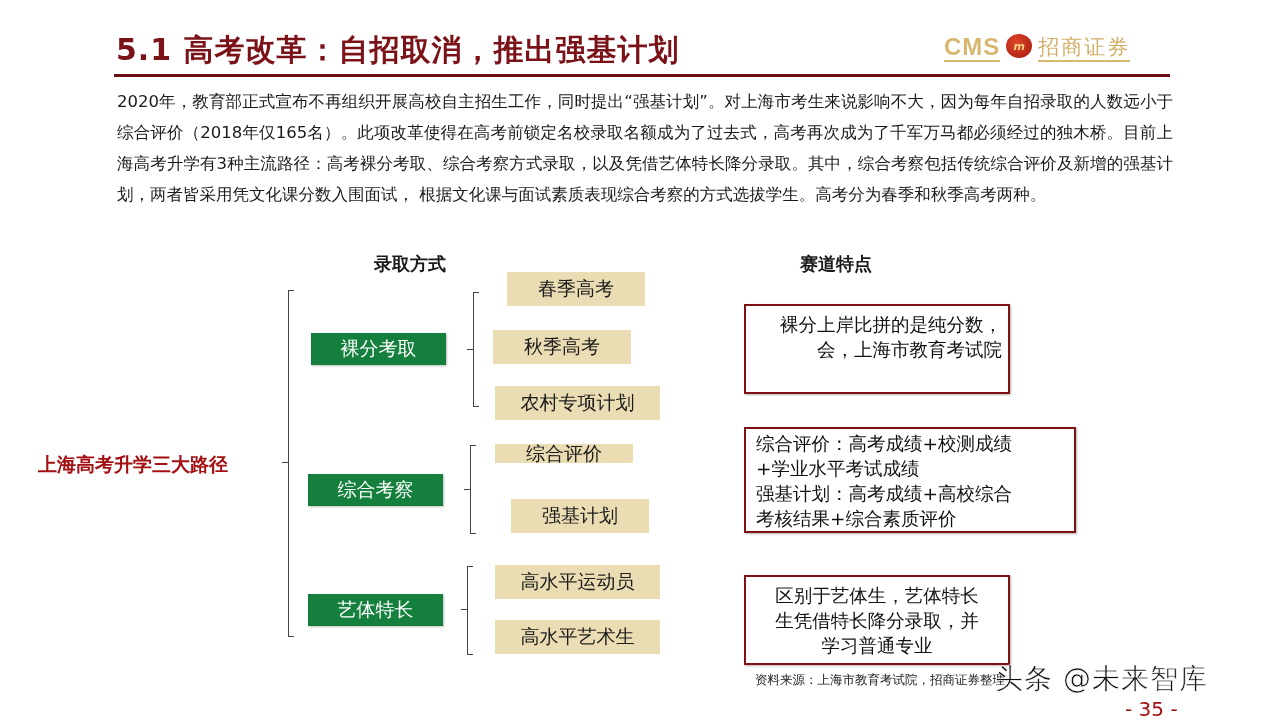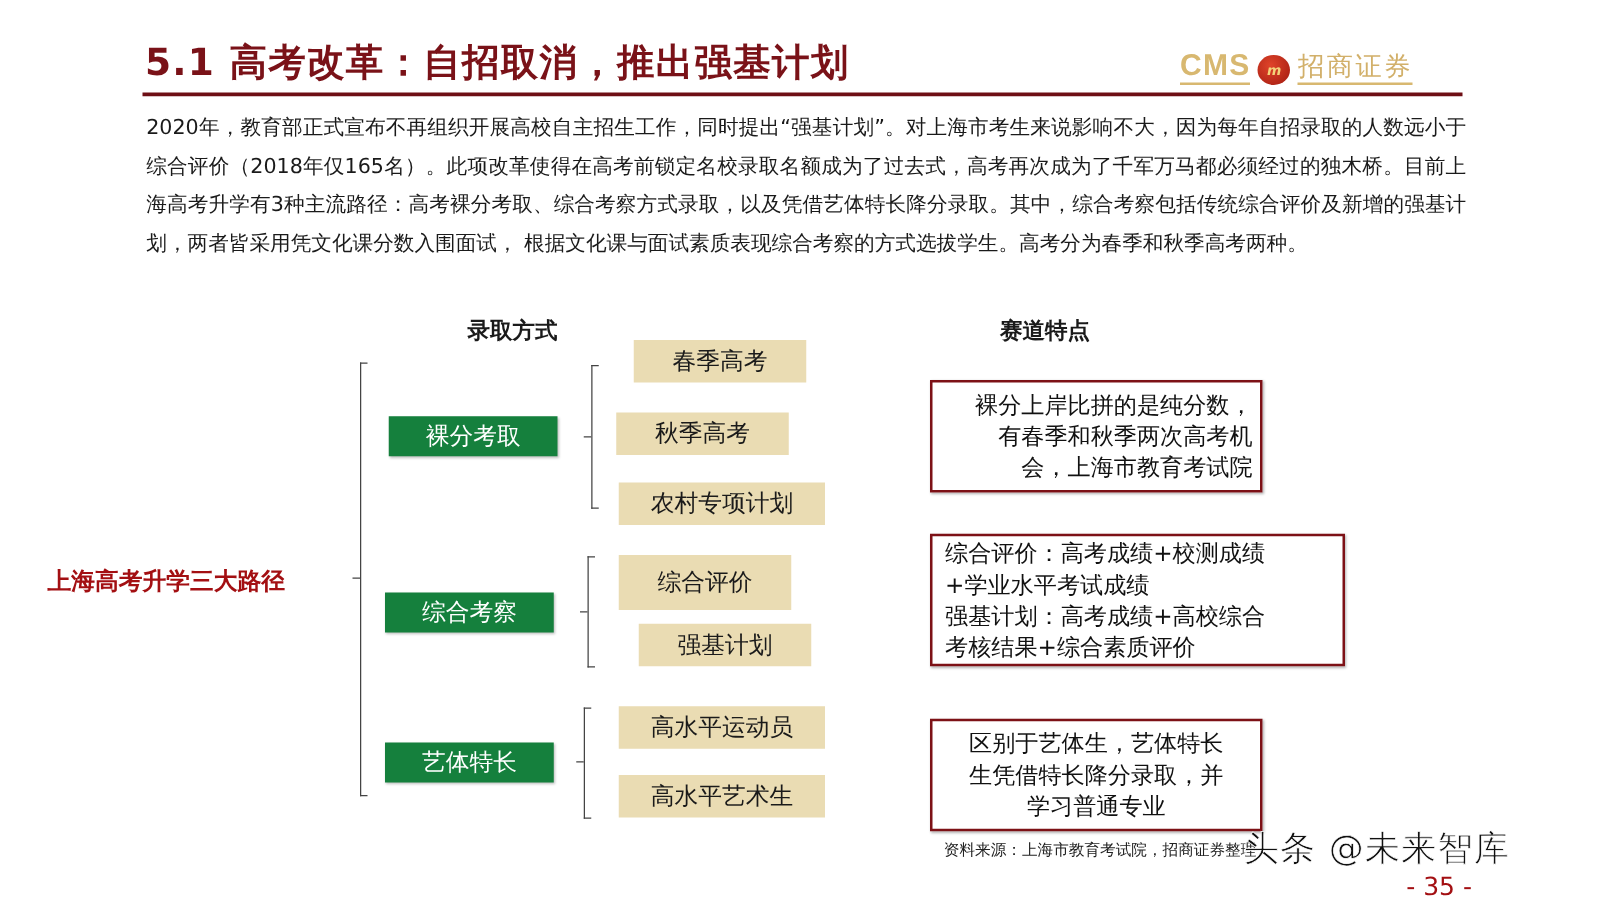--- a/index.html
+++ b/index.html
@@ -1,21 +1,21 @@
 <!DOCTYPE html>
 <html><head>
 <meta charset="utf-8">
 <style>
   html, body { margin:0; padding:0; }
   body { width:1280px; height:720px; background:#ffffff; position:relative; overflow:hidden;
          font-family:"DejaVu Sans", "Liberation Sans", sans-serif; color:#111; }
   .abs { position:absolute; }
   .title { left:116px; top:30px; font-size:30px; font-weight:bold; color:#7a1218; letter-spacing:1px; white-space:nowrap; }
   .title-rule { left:114px; top:74px; width:1056px; height:3px; background:#6e0f15; }
-  .logo { left:944px; top:34px; display:flex; align-items:flex-end; height:34px; }
+  .logo { left:944px; top:34px; display:flex; align-items:flex-start; height:34px; }
   .logo .cms { font-family:"Liberation Sans", sans-serif; font-weight:bold; font-size:24px; color:#d8b870; letter-spacing:1px; border-bottom:2px solid #d8b870; line-height:26px; }
   .logo .emb { width:26px; height:24px; border-radius:50%; background:radial-gradient(circle at 40% 35%, #e0442a, #a11a10); margin:0 6px; display:flex; align-items:center; justify-content:center; color:#f3d37a; font-size:11px; font-weight:bold; font-style:italic; }
   .logo .cn { font-family:"DejaVu Serif", serif; font-size:21px; color:#d2b06a; border-bottom:2px solid #d8b870; line-height:26px; letter-spacing:2px; }
   .para { left:117px; top:86px; width:1056px; font-size:16.5px; line-height:31px; color:#1a1a1a; text-align:justify; }
   .hdr { font-size:18px; font-weight:bold; color:#1a1a1a; white-space:nowrap; }
   .root-label { left:38px; top:452px; font-size:19px; font-weight:bold; color:#a30f12; white-space:nowrap; }
   .brace { border:1.3px solid #444; border-right:none; width:5px; }
   .tick { height:1.3px; background:#444; width:6px; }
   .cat { background:#15803d; color:#ffffff; font-size:19px; display:flex; align-items:center; justify-content:center; box-shadow:1px 1px 2px rgba(0,0,0,0.25); }
   .leaf { background:#eadcb3; color:#1a1a1a; font-size:19px; display:flex; align-items:center; justify-content:center; }
@@ -54,30 +54,29 @@
   <span>春季高考</span>
 </div>
 <div class="abs leaf" style="left:493px; top:330px; width:138px; height:34px;">
   <span>秋季高考</span>
 </div>
 <div class="abs leaf" style="left:495px; top:386px; width:165px; height:34px;">
   <span>农村专项计划</span>
 </div>
 <div class="abs feat" style="left:744px; top:304px; width:266px; height:90px; padding:6px 6px; text-align:right;">
   <div>裸分上岸比拼的是纯分数，</div>
-  <div>有春季和秋季两次高考机</div>
   <div>会，上海市教育考试院</div>
 </div>
 
 <div class="abs cat" style="left:308px; top:474px; width:135px; height:32px;">
   <span>综合考察</span>
 </div>
 <div class="abs brace" style="left:470px; top:445px; height:87px;"></div>
 <div class="abs tick" style="left:464px; top:489px;"></div>
-<div class="abs leaf" style="left:495px; top:444px; width:138px; height:44px;">
+<div class="abs leaf" style="left:495px; top:444px; width:138px; height:19px;">
   <span>综合评价</span>
 </div>
 <div class="abs leaf" style="left:495px; top:499px; width:138px; height:34px;margin-left:16px;">
   <span>强基计划</span>
 </div>
 <div class="abs feat" style="left:744px; top:427px; width:332px; height:106px; padding:2px 10px; text-align:left;">
   <div>综合评价：高考成绩+校测成绩</div>
   <div>+学业水平考试成绩</div>
   <div>强基计划：高考成绩+高校综合</div>
   <div>考核结果+综合素质评价</div>

